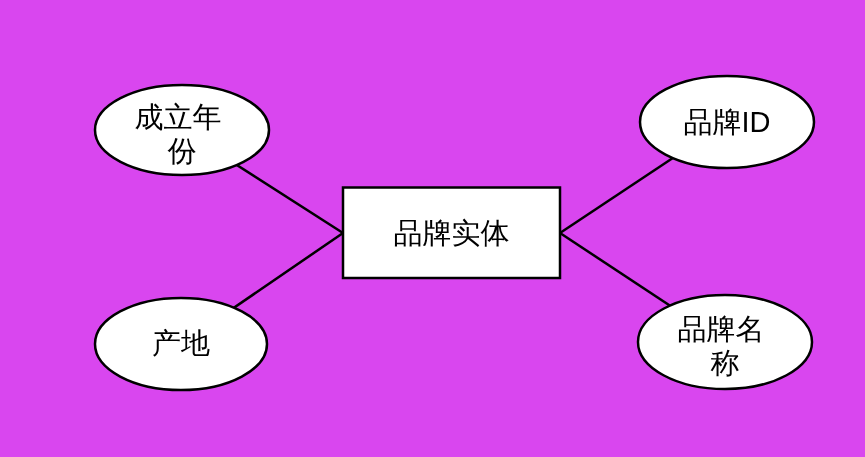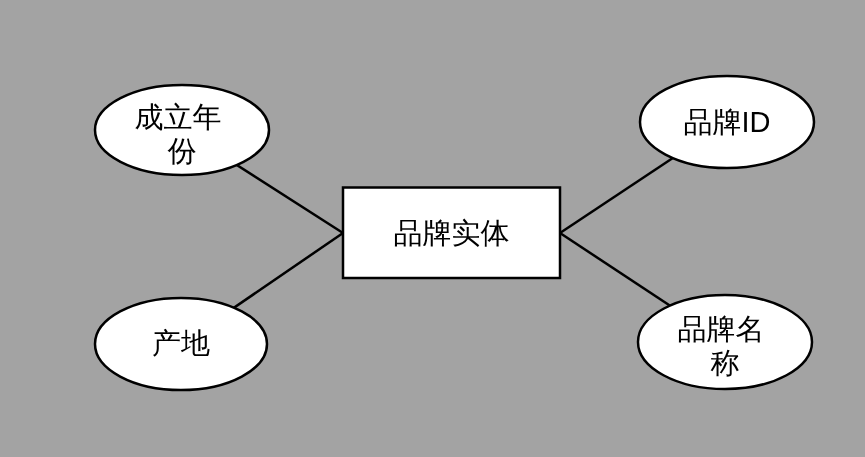--- a/index.html
+++ b/index.html
@@ -10,21 +10,21 @@
   body {
     width: 865px;
     height: 457px;
     overflow: hidden;
     font-family: "Liberation Sans", "DejaVu Sans", sans-serif;
   }
   .canvas {
     position: relative;
     width: 865px;
     height: 457px;
-    background: #a3a3a3;
+    background: #d946ef;
   }
   svg {
     display: block;
   }
   .shape {
     fill: #ffffff;
     stroke: #000000;
     stroke-width: 2.5;
   }
   .connector {

